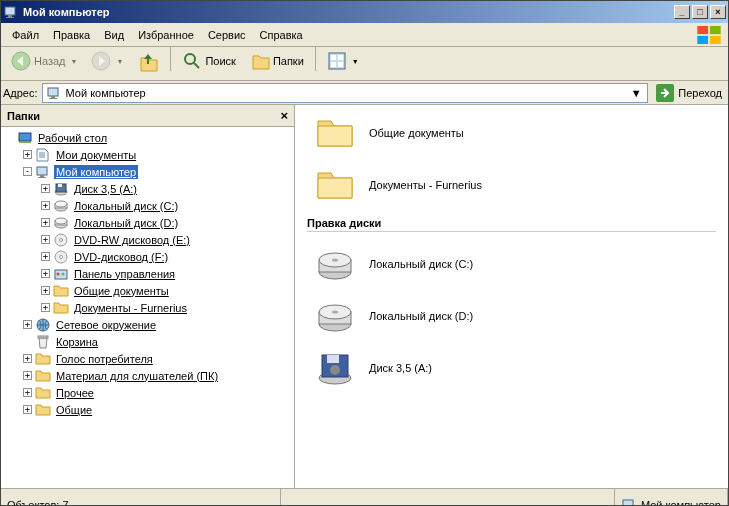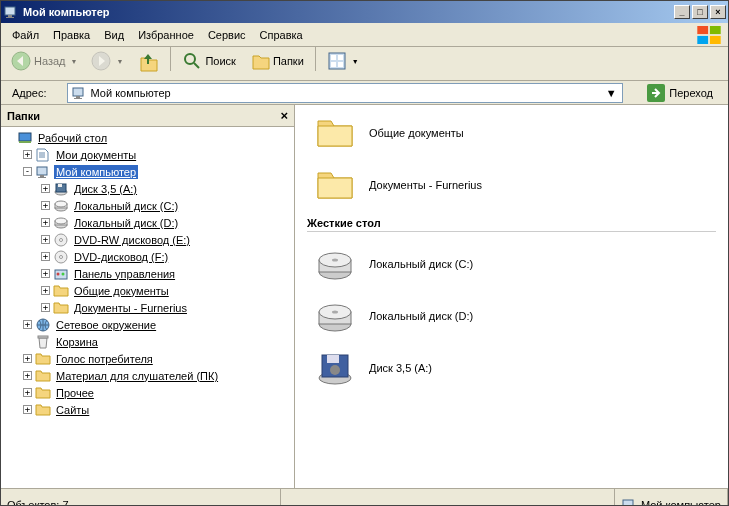--- a/index.html
+++ b/index.html
@@ -9,21 +9,21 @@
 .titlebar .title { flex: 1; font-weight: bold; }
 .winbtn { width: 16px; height: 14px; background: #d4d0c8; border: 1px solid #fff; border-right-color: #404040; border-bottom-color: #404040; margin-left: 2px; display: flex; align-items: center; justify-content: center; color: #000; font-size: 9px; font-weight: bold; }
 .menubar { height: 24px; background: #ece9d8; display: flex; align-items: center; padding: 0 4px; border-bottom: 1px solid #aca899; }
 .menuitem { padding: 2px 7px; cursor: default; }
 .winflag { margin-left: auto; width: 30px; height: 18px; }
 .toolbar { height: 34px; background: #ece9d8; display: flex; align-items: flex-start; padding: 0 4px; border-bottom: 1px solid #aca899; gap: 2px; }
 .tbtn { display: flex; align-items: center; padding: 3px 5px; gap: 3px; cursor: default; border: 1px solid transparent; }
 .tbtn.disabled { opacity: 0.5; }
 .tsep { width: 1px; height: 24px; background: #aca899; margin: 0 3px; }
 .dropdown-arrow { font-size: 7px; margin-left: 2px; }
-.addressbar { height: 24px; background: #ece9d8; display: flex; align-items: center; padding: 0 11px; border-bottom: 1px solid #aca899; gap: 20px; }
+.addressbar { height: 24px; background: #ece9d8; display: flex; align-items: center; padding: 0 2px; border-bottom: 1px solid #aca899; gap: 4px; }
 .addr-input { flex: 1; height: 20px; background: #fff; border: 1px solid #7f9db9; display: flex; align-items: center; padding: 0 3px; gap: 4px; }
 .addr-input input { flex: 1; border: none; outline: none; font-size: 11px; }
 .addr-dd { width: 16px; display: flex; align-items: center; justify-content: center; cursor: default; }
 .gobtn { display: flex; align-items: center; gap: 4px; padding: 2px 4px; cursor: default; }
 .main { display: flex; height: 383px; }
 .sidebar { width: 294px; border-right: 1px solid #aca899; display: flex; flex-direction: column; background: #fff; }
 .sidebar-header { height: 22px; background: #ece9d8; display: flex; align-items: center; padding: 0 6px; border-bottom: 1px solid #aca899; font-weight: bold; }
 .sidebar-header .close { margin-left: auto; cursor: default; font-size: 13px; }
 .tree { flex: 1; overflow: auto; padding: 2px 0; }
 .tree-item { display: flex; align-items: center; height: 17px; cursor: default; white-space: nowrap; }
@@ -344,39 +344,39 @@
           <svg class="ticon" viewBox="0 0 16 16">
             <use href="#i-folder"></use>
           </svg>
           <span class="label">Прочее</span>
         </div>
         <div class="tree-item" style="padding-left: 22px;">
           <span class="expander">+</span>
           <svg class="ticon" viewBox="0 0 16 16">
             <use href="#i-folder"></use>
           </svg>
-          <span class="label">Сайты</span>
+          <span class="label">Общие</span>
         </div>
       </div>
   </div>
 
   <div class="content">
     <div class="content-row">
       <svg class="cicon" viewBox="0 0 40 40">
           <use href="#i-folder-big"></use>
         </svg>
       <span class="clabel">Общие документы</span>
     </div>
     <div class="content-row">
       <svg class="cicon" viewBox="0 0 40 40">
           <use href="#i-folder-big"></use>
         </svg>
       <span class="clabel">Документы - Furnerius</span>
     </div>
-    <div class="section-header">Жесткие стол</div>
+    <div class="section-header">Правка диски</div>
     <div class="content-row">
       <svg class="cicon" viewBox="0 0 40 40">
           <use href="#i-hdd-big"></use>
         </svg>
       <span class="clabel">Локальный диск (C:)</span>
     </div>
     <div class="content-row">
       <svg class="cicon" viewBox="0 0 40 40">
           <use href="#i-hdd-big"></use>
         </svg>

